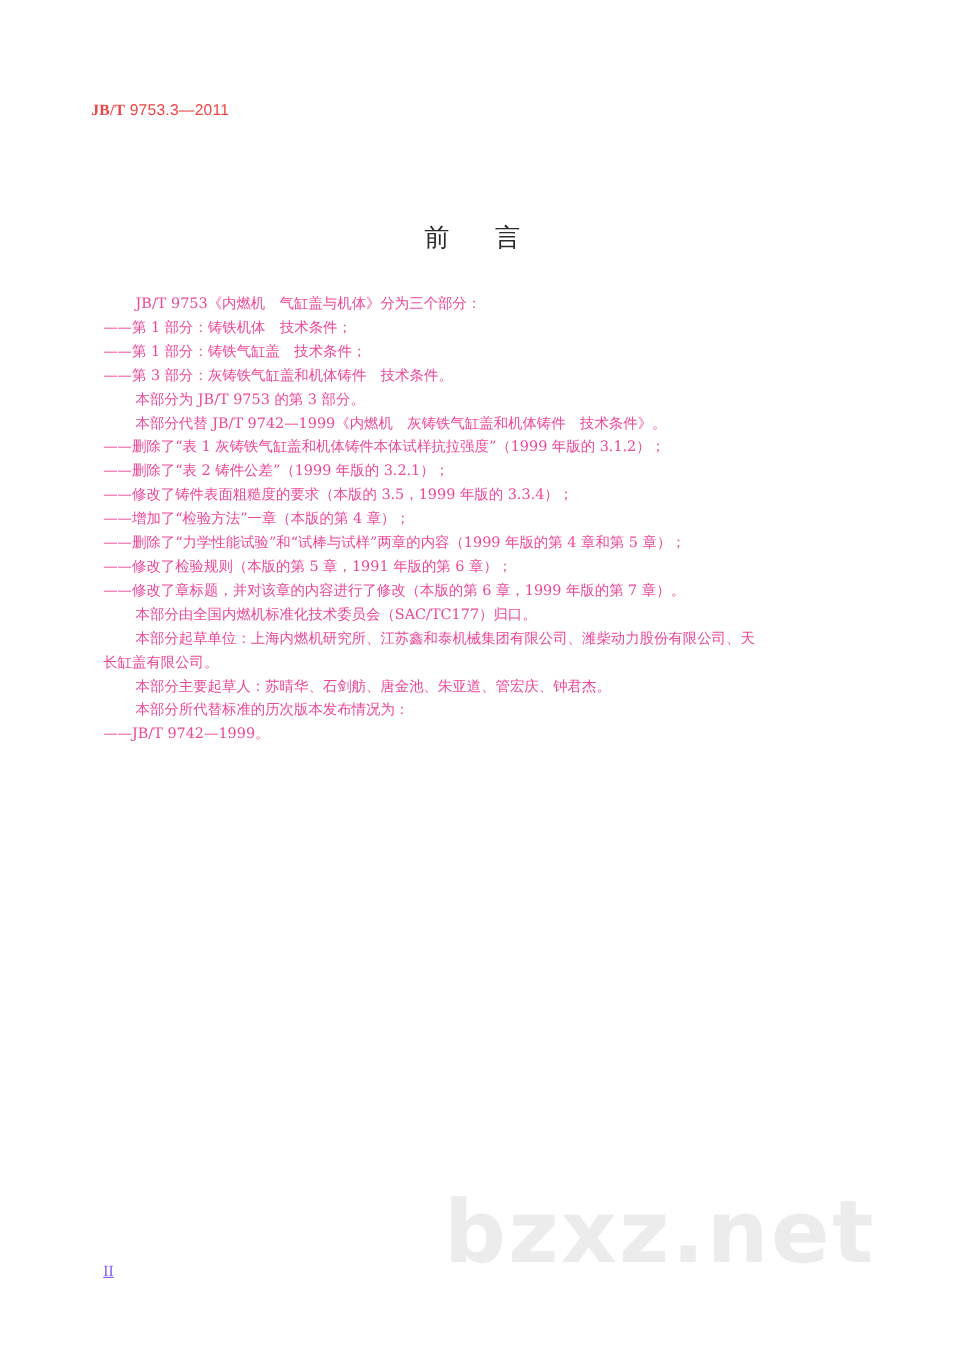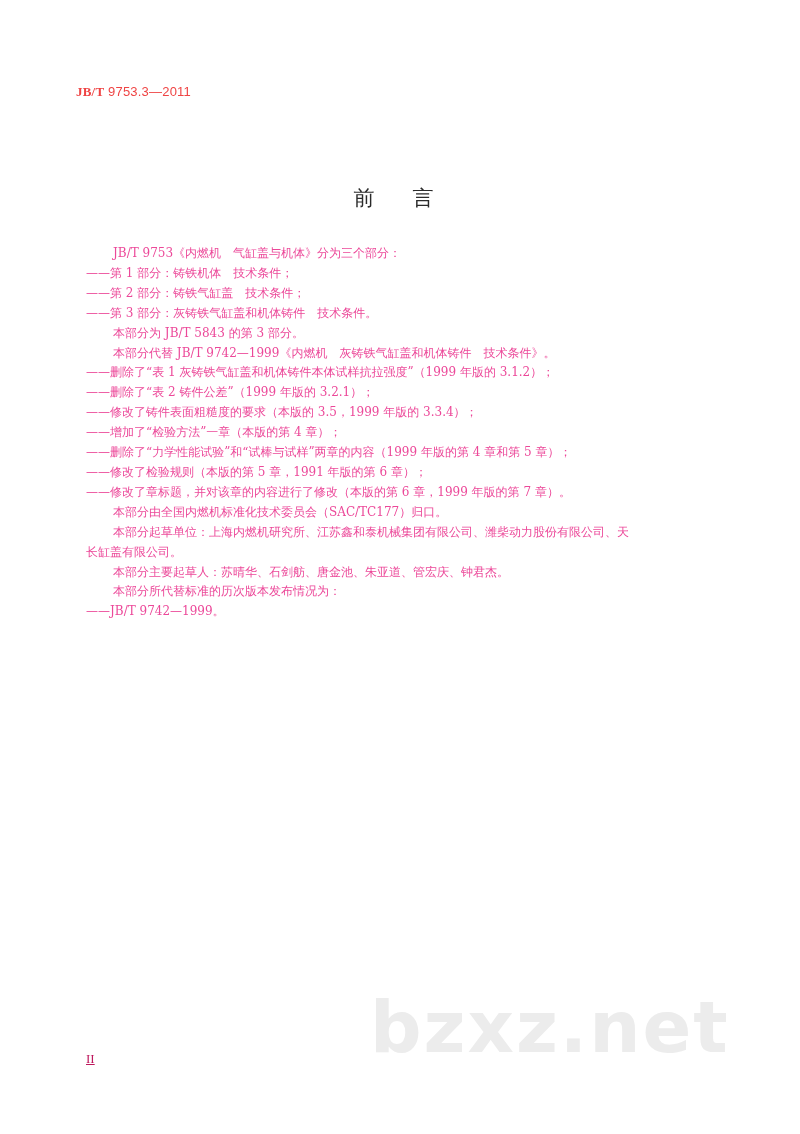--- a/index.html
+++ b/index.html
@@ -3,36 +3,36 @@
 <meta charset="utf-8">
 <style>
   html, body { margin: 0; padding: 0; background: #ffffff; }
   body { width: 800px; height: 1134px; position: relative; overflow: hidden; font-family: "DejaVu Serif", "Liberation Serif", serif; color: #333; }
   .header-code { position: absolute; left: 76px; top: 84px; font-family: "Liberation Sans", sans-serif; font-size: 13px; color: #ef4444; letter-spacing: 0.2px; }
   .header-code b { font-family: "Liberation Serif", serif; font-weight: bold; }
   .title { position: absolute; left: 0; width: 800px; top: 172px; text-align: center; font-family: "DejaVu Sans", sans-serif; font-size: 21px; color: #2a2a2a; letter-spacing: 38px; padding-left: 25px; box-sizing: border-box; margin-top: 12px; }
   .body { position: absolute; left: 113px; top: 244px; width: 625px; font-size: 12px; line-height: 19.9px; color: #ec4899; }
   .line { white-space: nowrap; }
   .cont { margin-left: -27px; }
-  .page-num { position: absolute; left: 86px; top: 1051px; font-family: "Liberation Serif", serif; font-size: 13px; color: #be185d; text-decoration: underline; }
+  .page-num { position: absolute; left: 86px; top: 1051px; font-family: "Liberation Serif", serif; font-size: 13px; color: #8b5cf6; text-decoration: underline; }
   .watermark { position: absolute; left: 370px; top: 985px; font-family: "DejaVu Sans", sans-serif; font-weight: bold; font-size: 72px; color: #ececec; letter-spacing: 2px; }
 </style>
 </head>
 <body>
 
 <div class="header-code"><b>JB/T</b><span> 9753.3—2011</span></div>
 
 <div class="title">前言</div>
 
 <div class="body">
   <div class="line">JB/T 9753《内燃机　气缸盖与机体》分为三个部分：</div>
   <div class="line cont">——第 1 部分：铸铁机体　技术条件；</div>
-  <div class="line cont">——第 2 部分：铸铁气缸盖　技术条件；</div>
+  <div class="line cont">——第 1 部分：铸铁气缸盖　技术条件；</div>
   <div class="line cont">——第 3 部分：灰铸铁气缸盖和机体铸件　技术条件。</div>
-  <div class="line">本部分为 JB/T 5843 的第 3 部分。</div>
+  <div class="line">本部分为 JB/T 9753 的第 3 部分。</div>
   <div class="line">本部分代替 JB/T 9742—1999《内燃机　灰铸铁气缸盖和机体铸件　技术条件》。</div>
   <div class="line cont">——删除了“表 1 灰铸铁气缸盖和机体铸件本体试样抗拉强度”（1999 年版的 3.1.2）；</div>
   <div class="line cont">——删除了“表 2 铸件公差”（1999 年版的 3.2.1）；</div>
   <div class="line cont">——修改了铸件表面粗糙度的要求（本版的 3.5，1999 年版的 3.3.4）；</div>
   <div class="line cont">——增加了“检验方法”一章（本版的第 4 章）；</div>
   <div class="line cont">——删除了“力学性能试验”和“试棒与试样”两章的内容（1999 年版的第 4 章和第 5 章）；</div>
   <div class="line cont">——修改了检验规则（本版的第 5 章，1991 年版的第 6 章）；</div>
   <div class="line cont">——修改了章标题，并对该章的内容进行了修改（本版的第 6 章，1999 年版的第 7 章）。</div>
   <div class="line">本部分由全国内燃机标准化技术委员会（SAC/TC177）归口。</div>
   <div class="line">本部分起草单位：上海内燃机研究所、江苏鑫和泰机械集团有限公司、潍柴动力股份有限公司、天</div>

